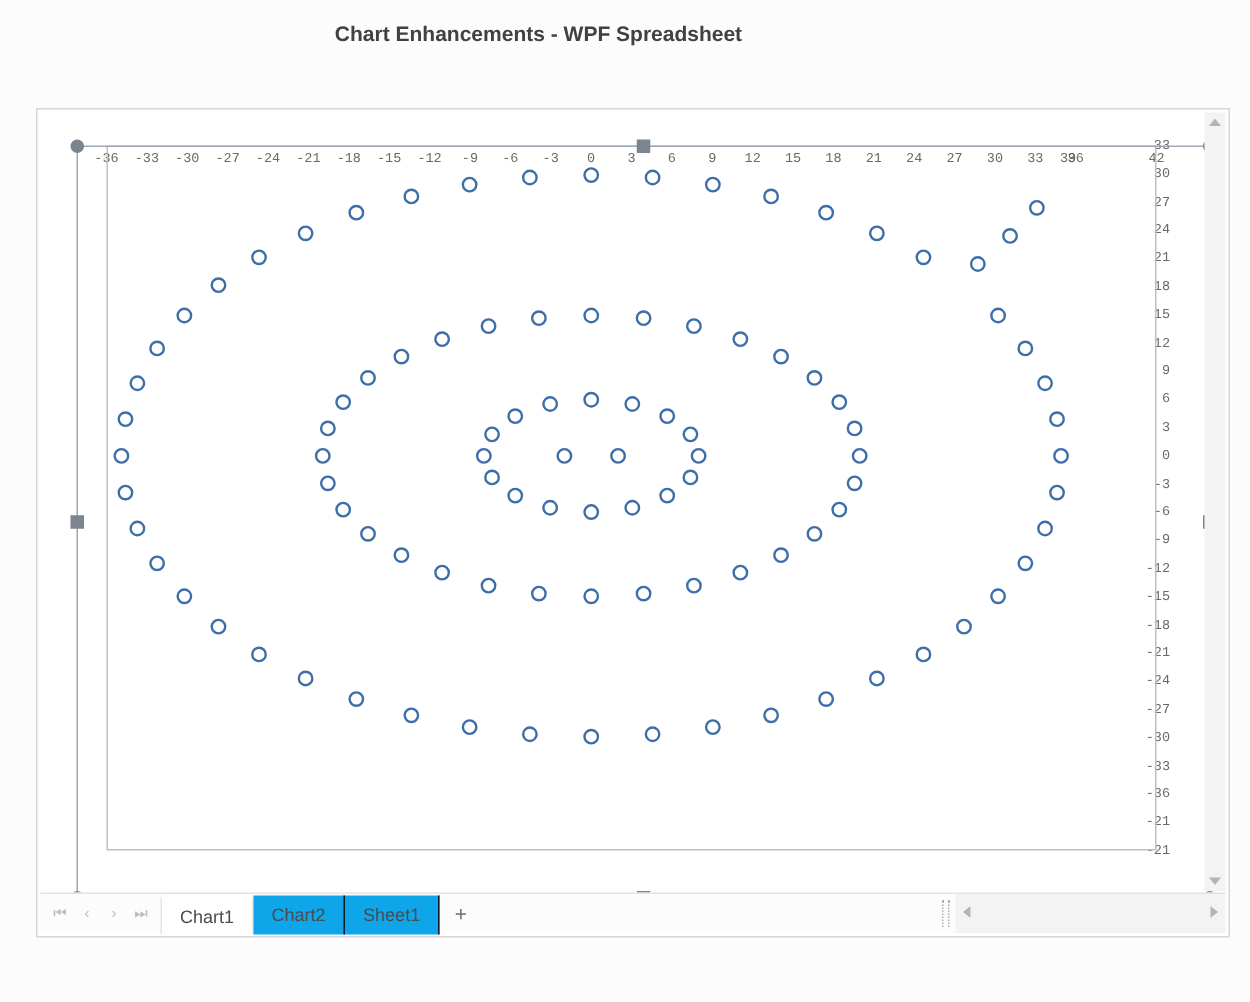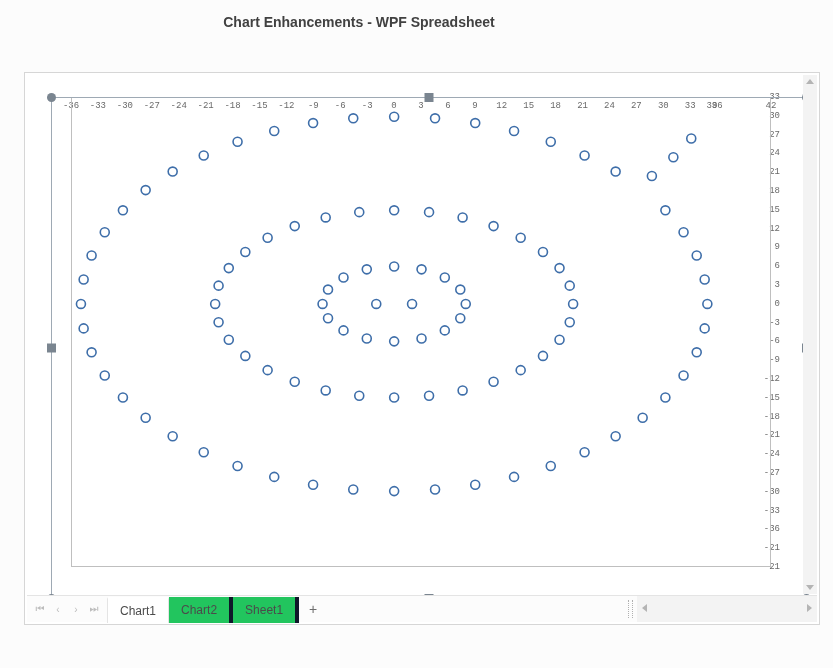--- a/index.html
+++ b/index.html
@@ -138,24 +138,24 @@
     justify-content: center;
     color: #bdbdbd;
     font-size: 10px;
   }
   .sheet-tab {
     display: flex;
     align-items: center;
     padding: 0 12px;
     font-size: 12px;
     color: #4b4b4b;
-    border-right: 4px solid #0f172a;
+    border-right: 1px solid #0f172a;
     position: relative;
     top: 1px;
-    background: #22c55e;
+    background: #0ea5e9;
   }
   .sheet-tab.active {
     background: #fff;
     border-top: 2px solid #fff;
     font-weight: 500;
     border-right: 1px solid #e4e4e4;
     border-left: 1px solid #e4e4e4;
   }
   .add-tab {
     display: flex;

